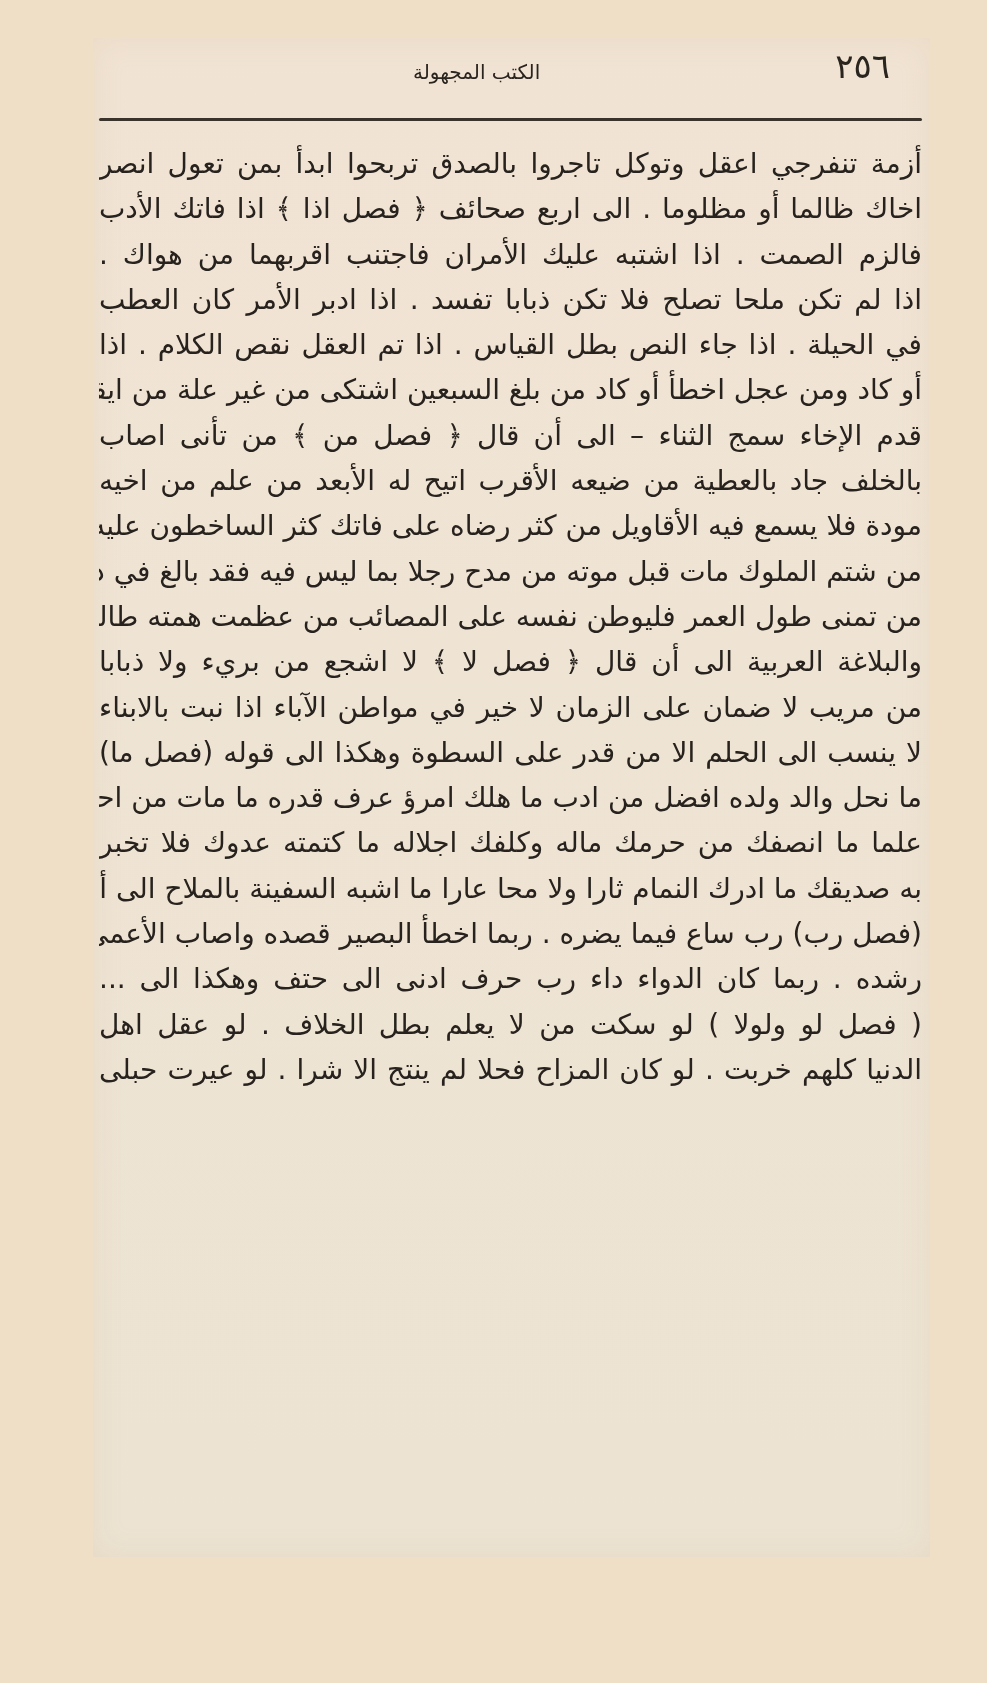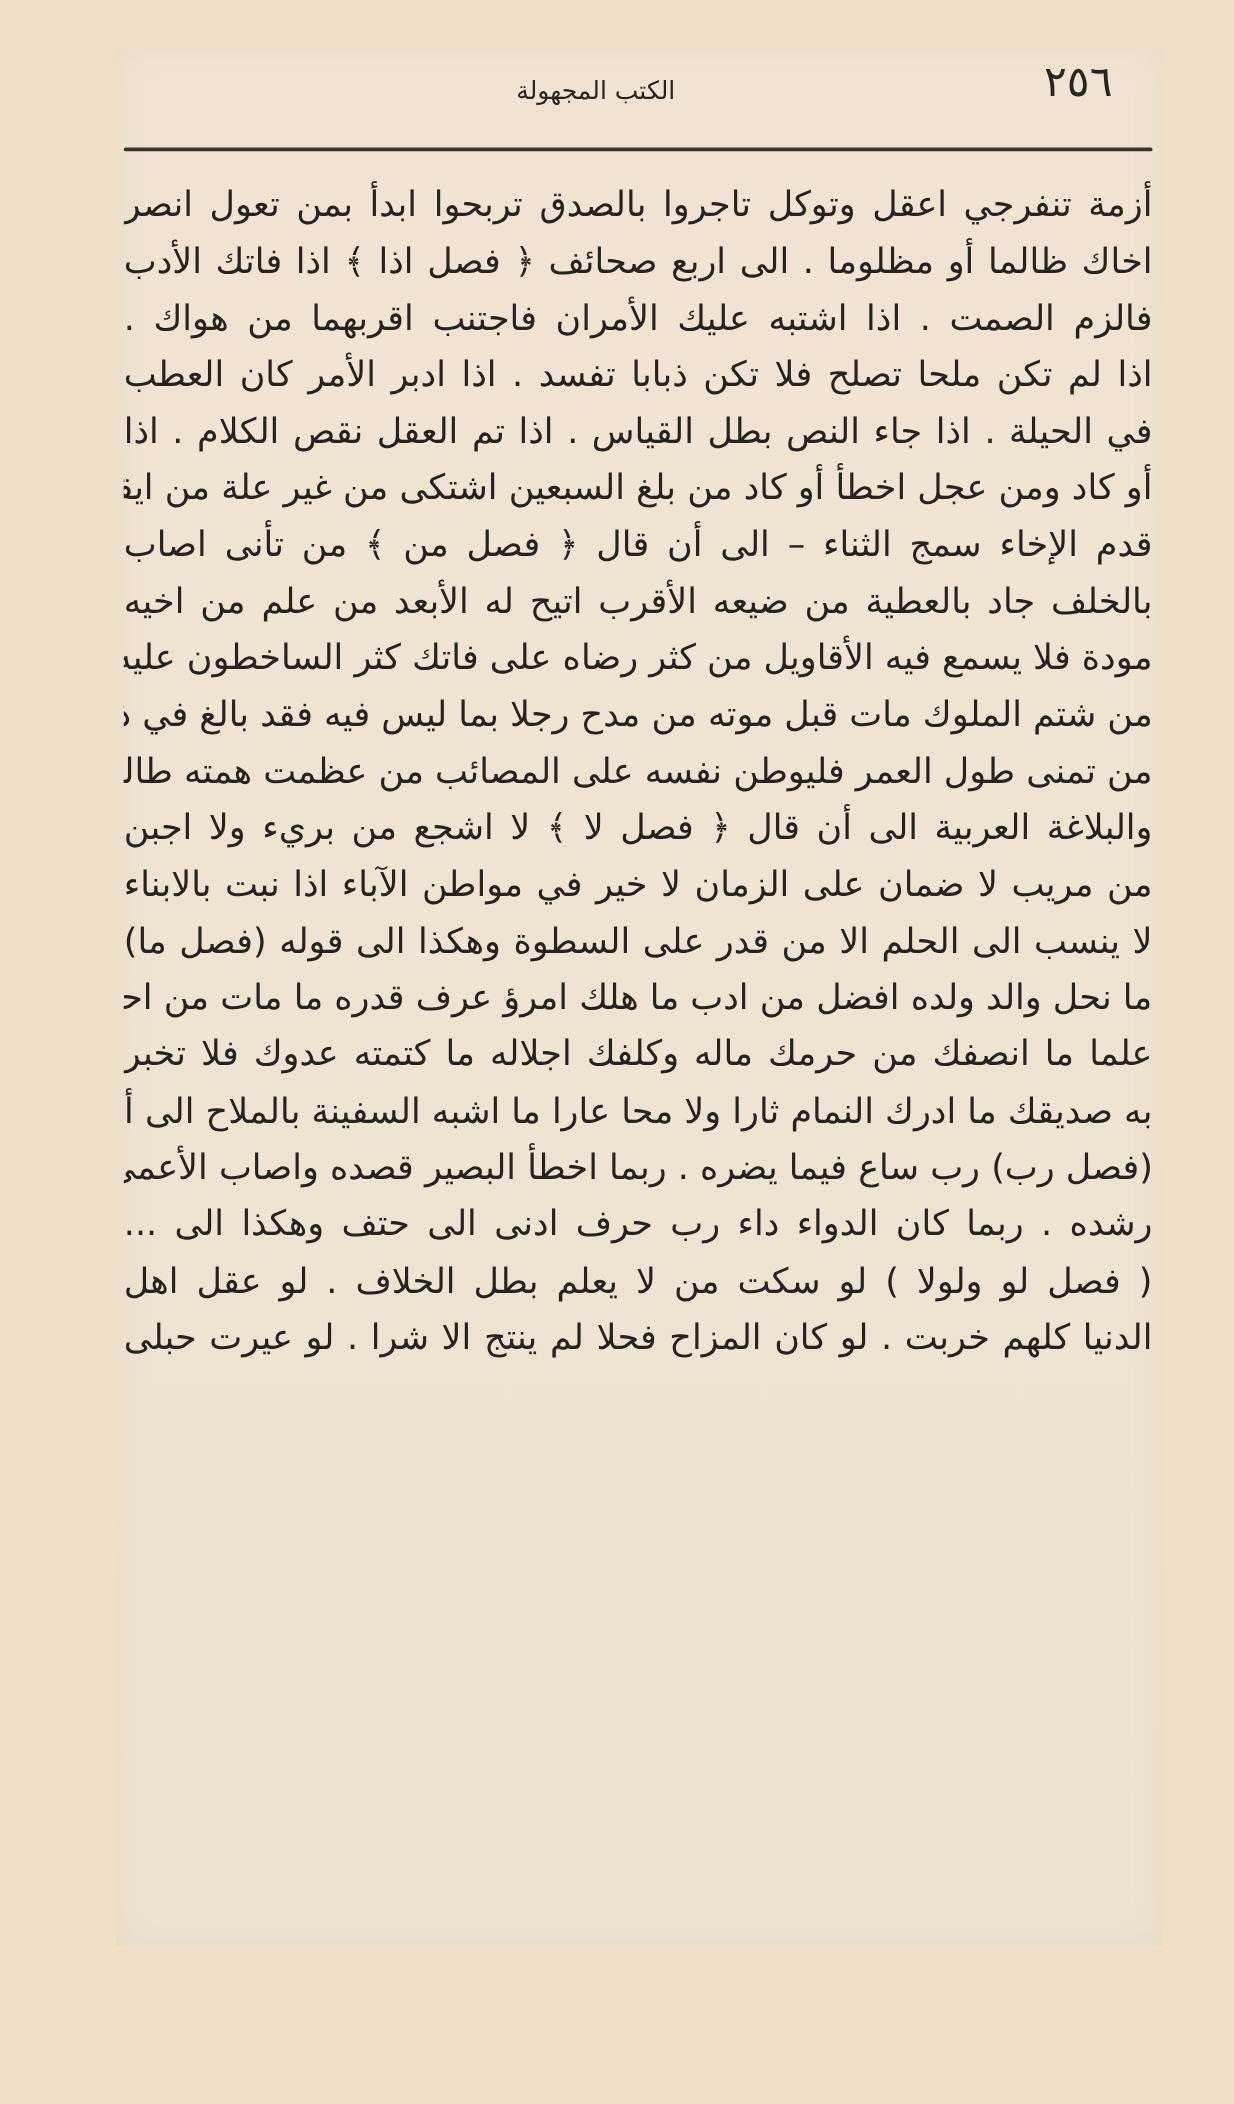--- a/index.html
+++ b/index.html
@@ -61,21 +61,21 @@
     <div class="line">اخاك ظالما أو مظلوما . الى اربع صحائف ﴿ فصل اذا ﴾ اذا فاتك الأدب</div>
     <div class="line">فالزم الصمت . اذا اشتبه عليك الأمران فاجتنب اقربهما من هواك .</div>
     <div class="line">اذا لم تكن ملحا تصلح فلا تكن ذبابا تفسد . اذا ادبر الأمر كان العطب</div>
     <div class="line">في الحيلة . اذا جاء النص بطل القياس . اذا تم العقل نقص الكلام . اذا</div>
     <div class="line">أو كاد ومن عجل اخطأ أو كاد من بلغ السبعين اشتكى من غير علة من ايقن</div>
     <div class="line">قدم الإخاء سمج الثناء – الى أن قال ﴿ فصل من ﴾ من تأنى اصاب</div>
     <div class="line">بالخلف جاد بالعطية من ضيعه الأقرب اتيح له الأبعد من علم من اخيه</div>
     <div class="line">مودة فلا يسمع فيه الأقاويل من كثر رضاه على فاتك كثر الساخطون عليه</div>
     <div class="line">من شتم الملوك مات قبل موته من مدح رجلا بما ليس فيه فقد بالغ في ذمه</div>
     <div class="line">من تمنى طول العمر فليوطن نفسه على المصائب من عظمت همته طالت</div>
-    <div class="line">والبلاغة العربية الى أن قال ﴿ فصل لا ﴾ لا اشجع من بريء ولا اجبن</div>
+    <div class="line">والبلاغة العربية الى أن قال ﴿ فصل لا ﴾ لا اشجع من بريء ولا ذبابا</div>
     <div class="line">من مريب لا ضمان على الزمان لا خير في مواطن الآباء اذا نبت بالابناء</div>
     <div class="line">لا ينسب الى الحلم الا من قدر على السطوة وهكذا الى قوله (فصل ما)</div>
     <div class="line">ما نحل والد ولده افضل من ادب ما هلك امرؤ عرف قدره ما مات من احيا</div>
     <div class="line">علما ما انصفك من حرمك ماله وكلفك اجلاله ما كتمته عدوك فلا تخبر</div>
     <div class="line">به صديقك ما ادرك النمام ثارا ولا محا عارا ما اشبه السفينة بالملاح الى أن قال</div>
     <div class="line">(فصل رب) رب ساع فيما يضره . ربما اخطأ البصير قصده واصاب الأعمى</div>
     <div class="line">رشده . ربما كان الدواء داء رب حرف ادنى الى حتف وهكذا الى ...</div>
     <div class="line">( فصل لو ولولا ) لو سكت من لا يعلم بطل الخلاف . لو عقل اهل</div>
     <div class="line">الدنيا كلهم خربت . لو كان المزاح فحلا لم ينتج الا شرا . لو عيرت حبلى</div>
   </div>

